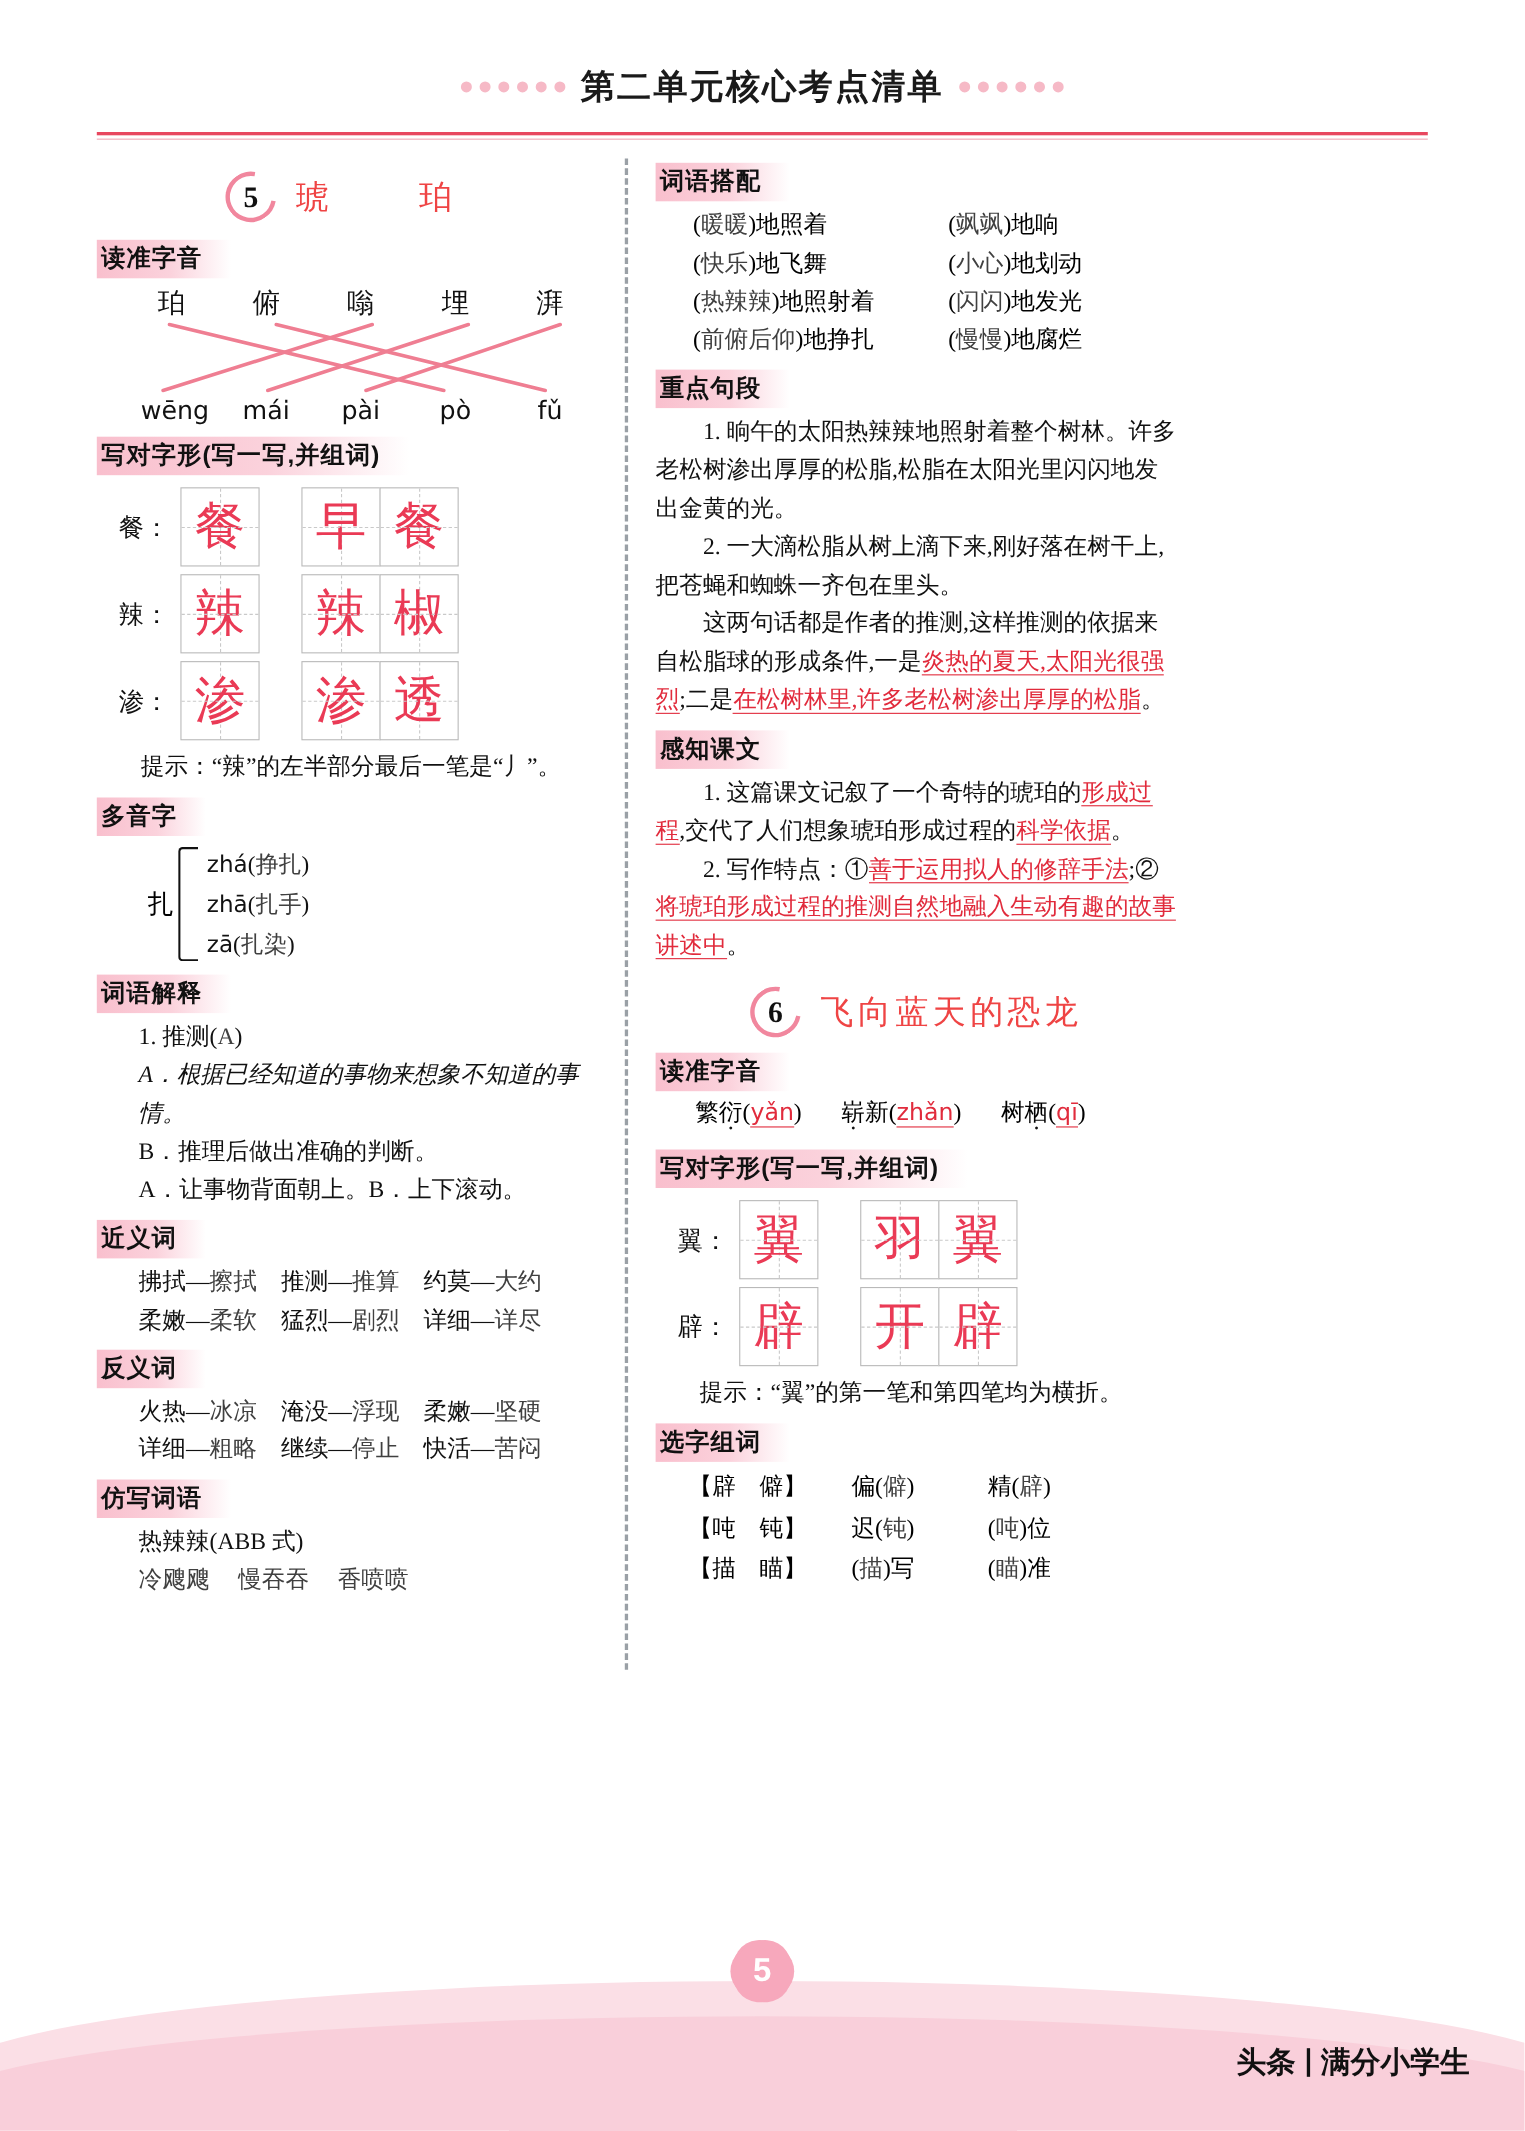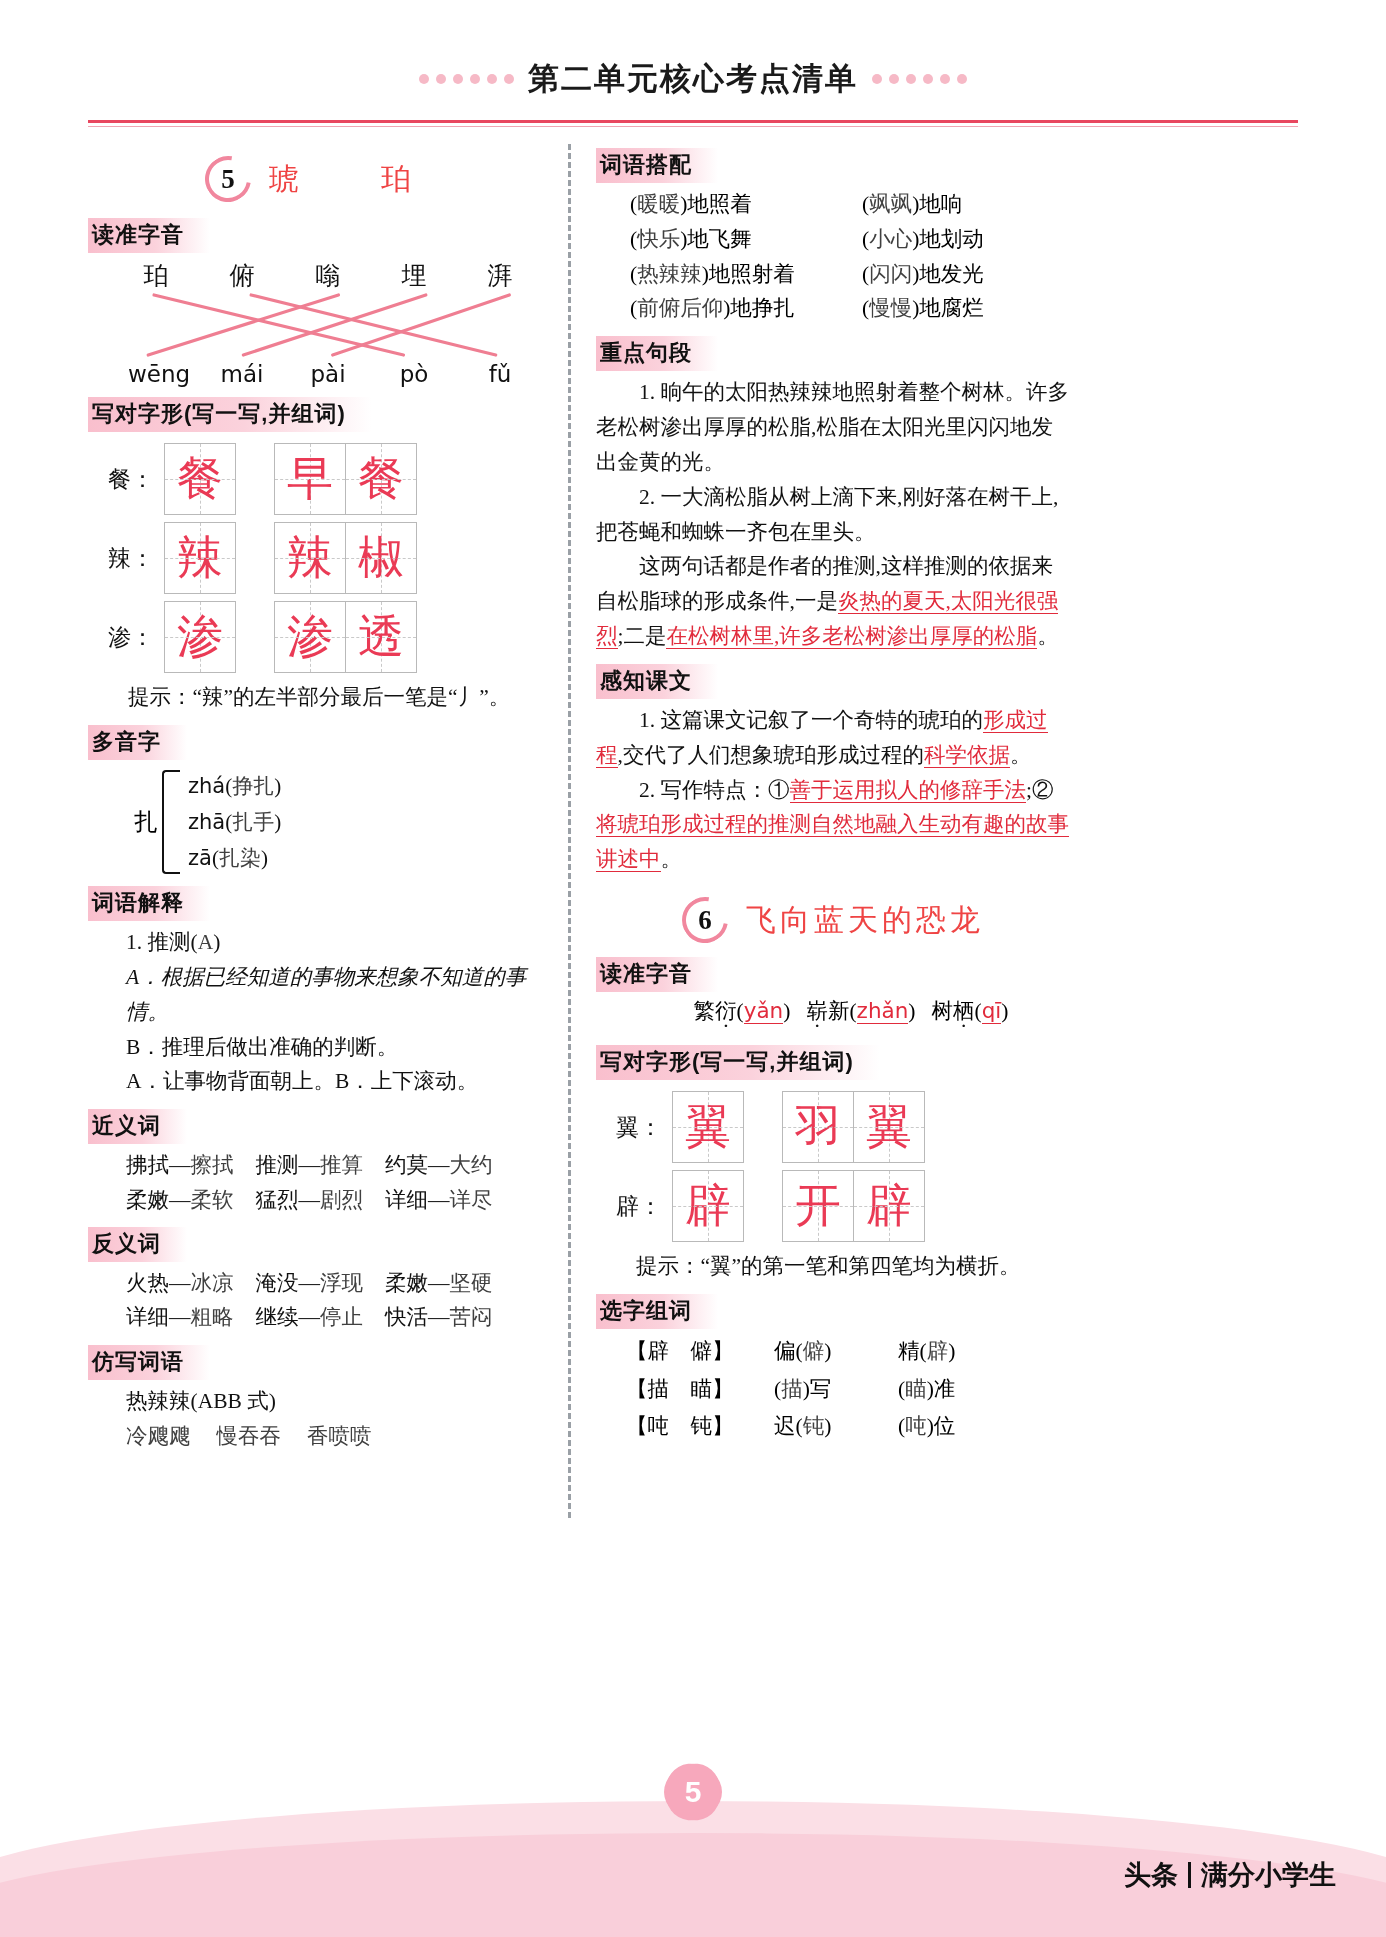--- a/index.html
+++ b/index.html
@@ -119,21 +119,21 @@
                  font-family:"Liberation Sans", sans-serif;}
   .brand { position:absolute; right:50px; bottom:44px; display:flex; align-items:center; gap:10px;margin-top:16px;}
   .brand .bt { font-size:27px; font-weight:bold; color:#111; font-family:"Liberation Sans",sans-serif;}
   .brand .bn { font-size:27px; font-weight:bold; color:#111; font-family:"Liberation Sans",sans-serif;}
   .brand .sep { width:3px; height:26px; background:#111; }
 
   .tip { font-size:21.5px; padding-left:40px; margin-top:6px; }
   .zx-row { display:flex; padding-left:30px; font-size:21.5px; line-height:1.75;}
   .zx-row .b1 { width:148px; }
   .zx-row .b2 { width:124px; }
-  .pick-py { padding-left:36px; font-size:21.5px; display:flex; gap:16px;justify-content:center; }
+  .pick-py { padding-left:36px; font-size:21.5px; display:flex; gap:36px; }
   .dotu { position:relative; }
   .dotu::after { content:"·"; position:absolute; left:50%; transform:translateX(-50%); bottom:-16px; font-size:22px; color:#111;}
   .py-u { border-bottom:1.6px solid #e12b3c; color:#e12b3c; font-family:"DejaVu Sans",sans-serif;}
 </style>
 </head>
 <body>
 
 <div class="page">
 
   <div class="header">
@@ -401,28 +401,28 @@
       </div>
       <div class="tip body-txt">提示：“翼”的第一笔和第四笔均为横折。</div>
 
       <div class="seclabel">选字组词</div>
       <div class="zx-row">
         <span class="b1">【辟　僻】</span>
         <span class="b2"><span>偏(</span><span class="red">僻</span><span>)</span></span>
         <span><span>精(</span><span class="red">辟</span><span>)</span></span>
       </div>
       <div class="zx-row">
+        <span class="b1">【吨　钝】</span>
+        <span class="b2"><span>迟(</span><span class="red">钝</span><span>)</span></span>
+        <span><span>(</span><span class="red">吨</span><span>)位</span></span>
+      </div>
+      <div class="zx-row">
         <span class="b1">【描　瞄】</span>
         <span class="b2"><span>(</span><span class="red">描</span><span>)写</span></span>
         <span><span>(</span><span class="red">瞄</span><span>)准</span></span>
-      </div>
-      <div class="zx-row">
-        <span class="b1">【吨　钝】</span>
-        <span class="b2"><span>迟(</span><span class="red">钝</span><span>)</span></span>
-        <span><span>(</span><span class="red">吨</span><span>)位</span></span>
       </div>
 
     </div>
   </div>
 
   <div class="footer-wave">
     <div class="wave-bg"></div>
     <div class="wave-bg2"></div>
   </div>
   <div class="pagenum-wrap">

